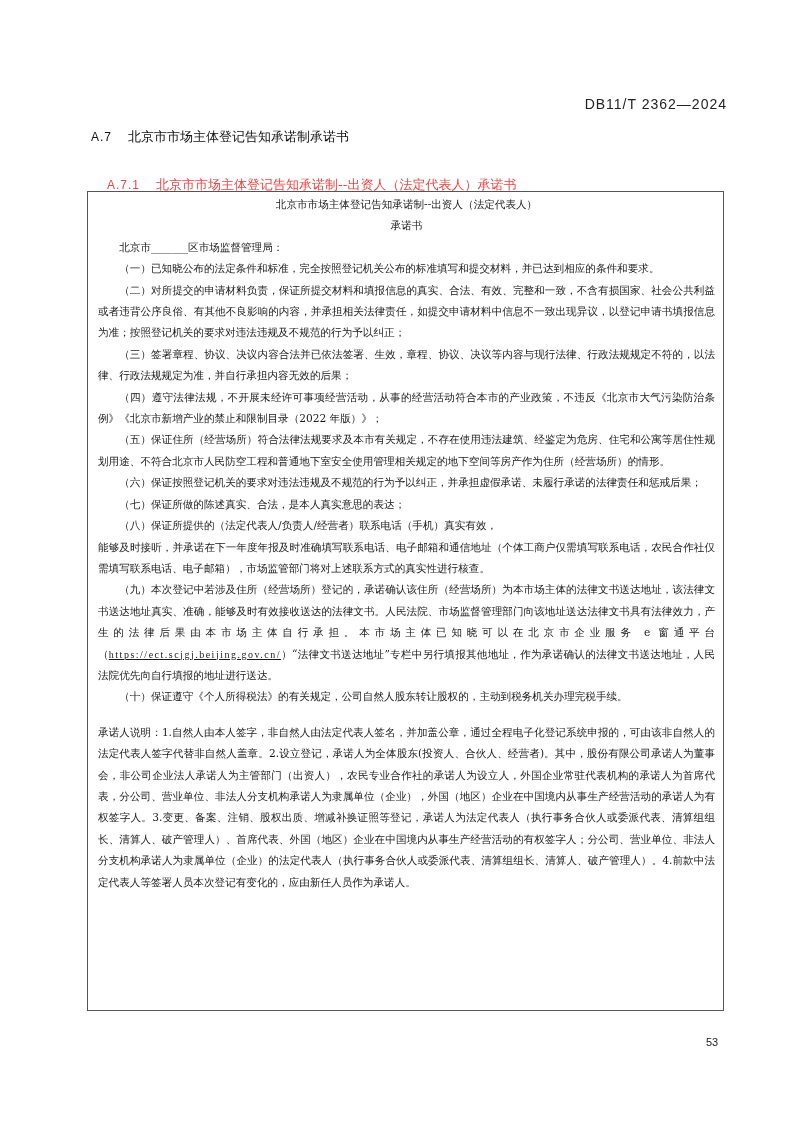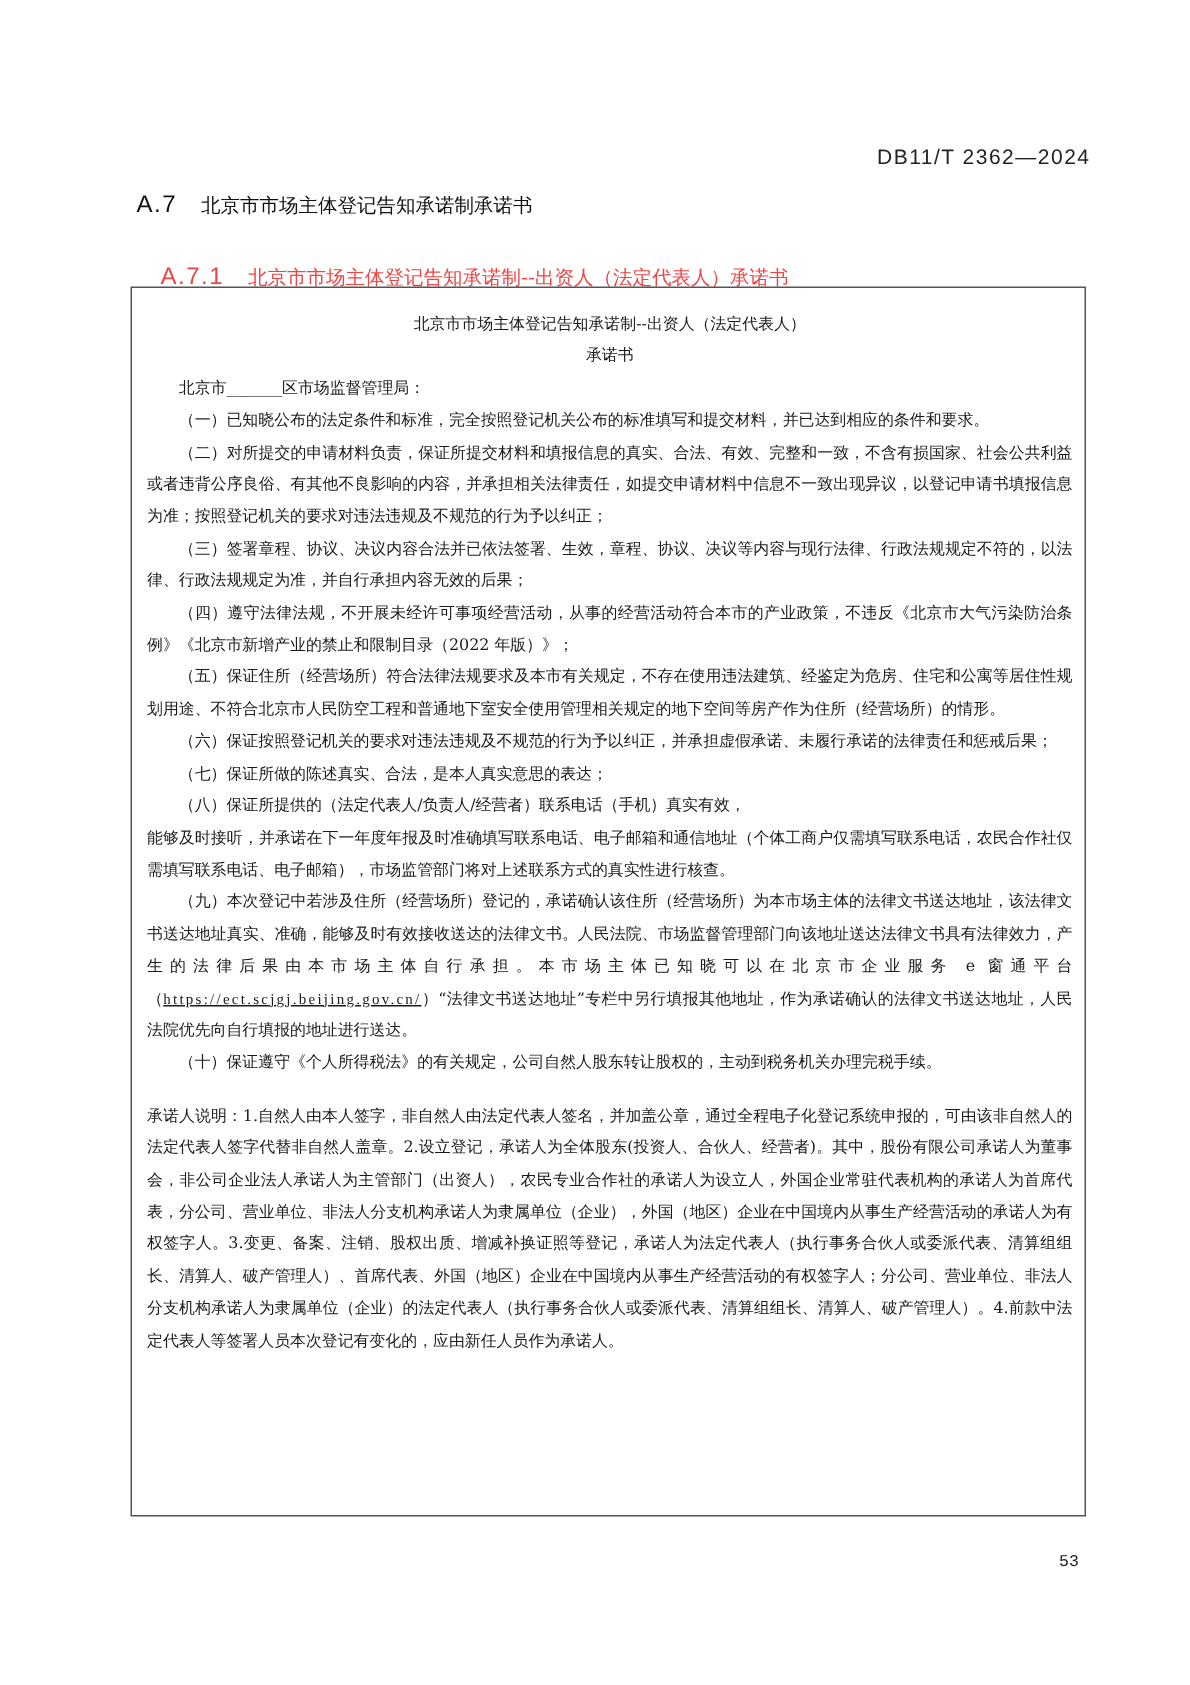--- a/index.html
+++ b/index.html
@@ -15,42 +15,42 @@
   .h-a7 {
     position: absolute; top: 128px; left: 91px;
     font-family: "DejaVu Sans", sans-serif; font-size: 13px; font-weight: normal; color: #111;
     margin: 0;
   }
   .h-a71 {
     position: absolute; top: 160px; left: 91px;
     font-family: "DejaVu Sans", sans-serif; font-size: 13px; font-weight: normal; color: #ef4444;
     margin: 16px;
   }
-  .h-num { font-family: "Liberation Sans", sans-serif; font-size: 16px; margin-right: 16px; letter-spacing: 1px; }
+  .h-num { font-family: "Liberation Sans", sans-serif; font-size: 12px; margin-right: 16px; letter-spacing: 1px; }
   .box {
     position: absolute; left: 87px; top: 191px; width: 637px; height: 820px;
     border: 1.5px solid #555; box-sizing: border-box;
-    padding: 14px 8px 0 10px;
+    padding: 2px 8px 0 10px;
     font-size: 10.6px; line-height: 21.4px;
   }
   .box p { margin: 0; text-align: justify; }
   .center { text-align: center !important; }
   .indent { text-indent: 2em; }
   .form-number { margin-top: 21px !important; }
   .blank { letter-spacing: 0; }
   .url { text-decoration: underline; font-family: Liberation Serif, serif; letter-spacing: 1.5px; font-size: 10px; }
   .sig-row { position: relative; height: 21.4px; }
   .sig-label { position: absolute; left: 0; top: 0; }
   .sig-date { position: absolute; left: 366px; top: 0; word-spacing: 0; }
   .sig-date span { margin-right: 24px; }
   sup { font-size: 7px; vertical-align: top; position: relative; top: -2px; }
   .note { margin-top: 14px !important; }
   .page-number {
     position: absolute; top: 1036px; left: 706px;
-    font-family: Liberation Mono, monospace; font-size: 11px; color: #222;
+    font-family: Liberation Sans, sans-serif; font-size: 11px; color: #222;
   }
 </style>
 </head>
 <body>
 
 <div class="doc-code">DB11/T 2362—2024</div>
 
 <h2 class="h-a7"><span class="h-num">A.7</span><span>北京市市场主体登记告知承诺制承诺书</span></h2>
 
 <h3 class="h-a71"><span class="h-num">A.7.1</span><span>北京市市场主体登记告知承诺制--出资人（法定代表人）承诺书</span></h3>

